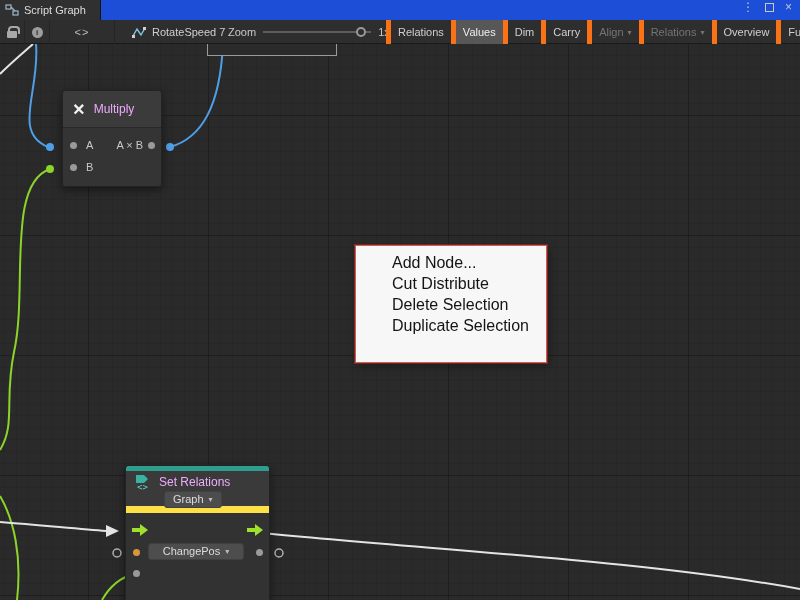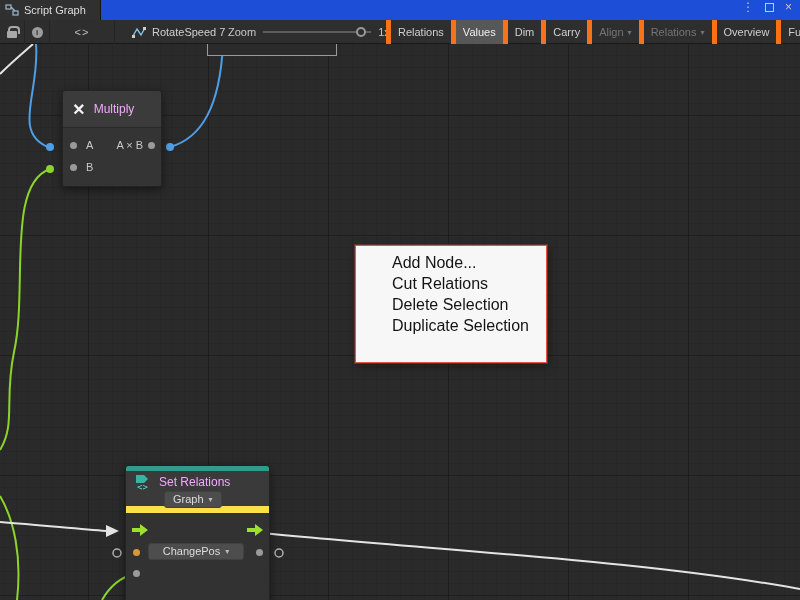--- a/index.html
+++ b/index.html
@@ -241,18 +241,18 @@
         <div class="svrow svrow3">
           <span class="pdot l"></span>
         </div>
 
       </div>
     </div>
   </div>
 
   <div class="ctx">
     <div class="ctx-item">Add Node...</div>
-    <div class="ctx-item">Cut Relations</div>
+    <div class="ctx-item">Cut Distribute</div>
     <div class="ctx-item">Delete Selection</div>
     <div class="ctx-item">Duplicate Selection</div>
   </div>
 
 </div>
 
 </body></html>

